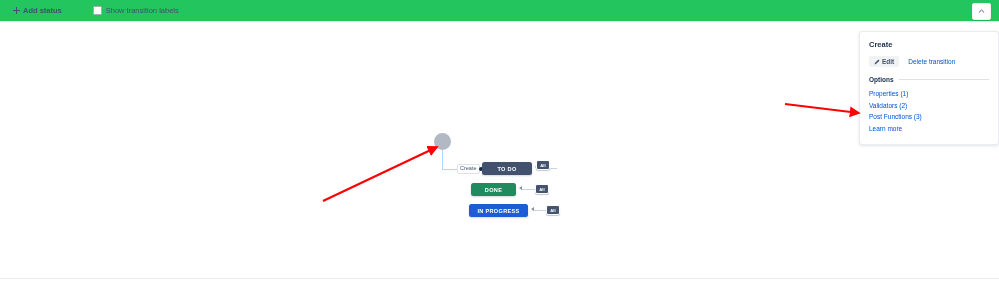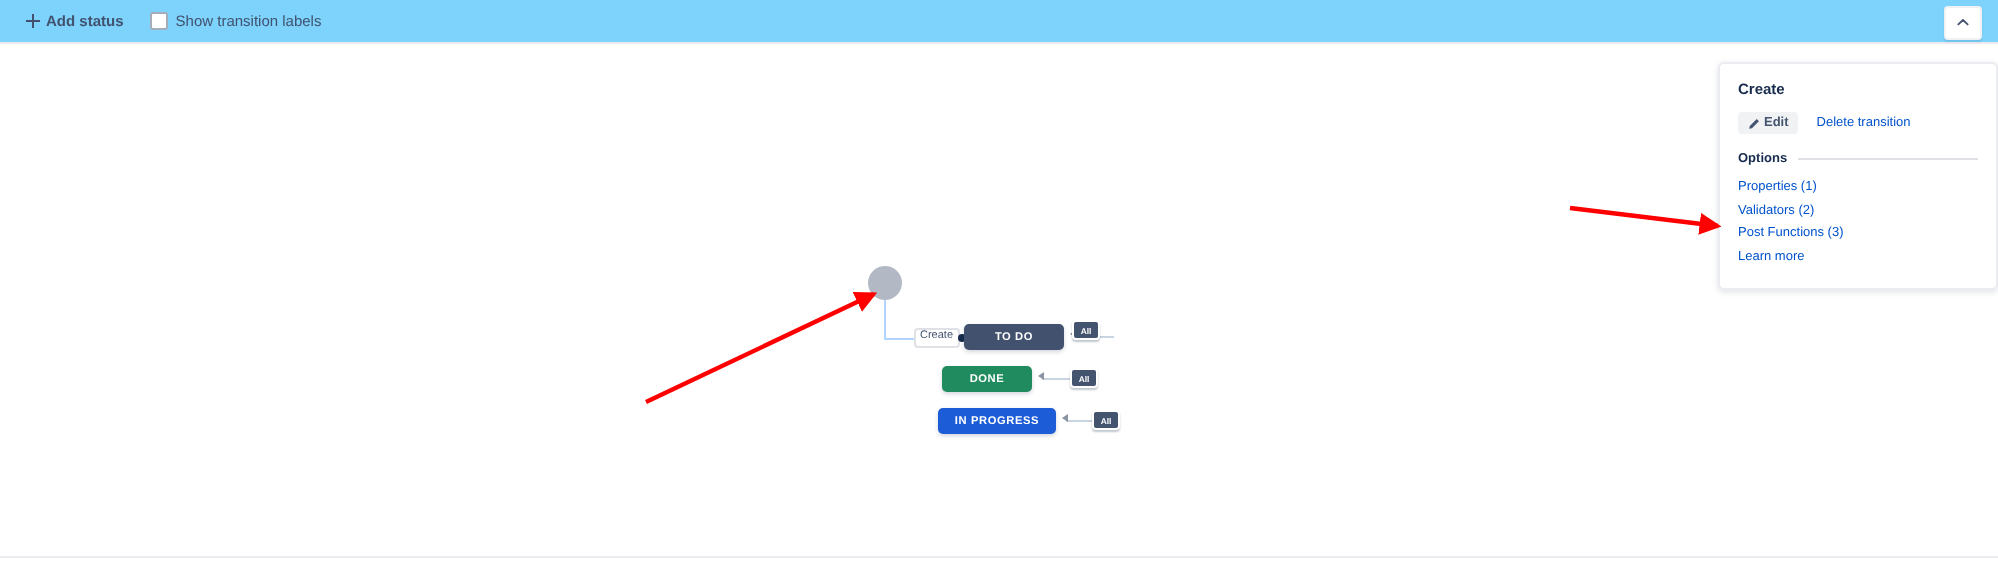--- a/index.html
+++ b/index.html
@@ -21,21 +21,21 @@
     height: 289px;
     background: #ffffff;
   }
 
   
   .toolbar {
     position: absolute;
     left: 0; top: 0;
     width: 999px;
     height: 22px;
-    background: #7dd3fc;
+    background: #22c55e;
     border-bottom: 1px solid #ebecf0;
     display: flex;
     align-items: center;
     box-sizing: border-box;
     padding-left: 8px;
   }
   .tb-btn {
     display: inline-flex;
     align-items: center;
     gap: 3px;
@@ -64,21 +64,21 @@
   }
   .plus-ico::before { left: 3px; top: 0; width: 1.4px; height: 7px; }
   .plus-ico::after  { top: 3px; left: 0; height: 1.4px; width: 7px; }
 
   .tb-sep { width: 6px; }
 
   .tb-check {
     display: inline-flex;
     align-items: flex-end;
     gap: 4px;
-    margin-left: 0;
+    margin-left: 18px;
     font-size: 7.5px;
     color: #42526e;
     cursor: pointer;
     white-space: nowrap;
   }
   .cbox {
     width: 7px; height: 7px;
     border: 1px solid #a5adba;
     border-radius: 1.5px;
     background: #ffffff;

